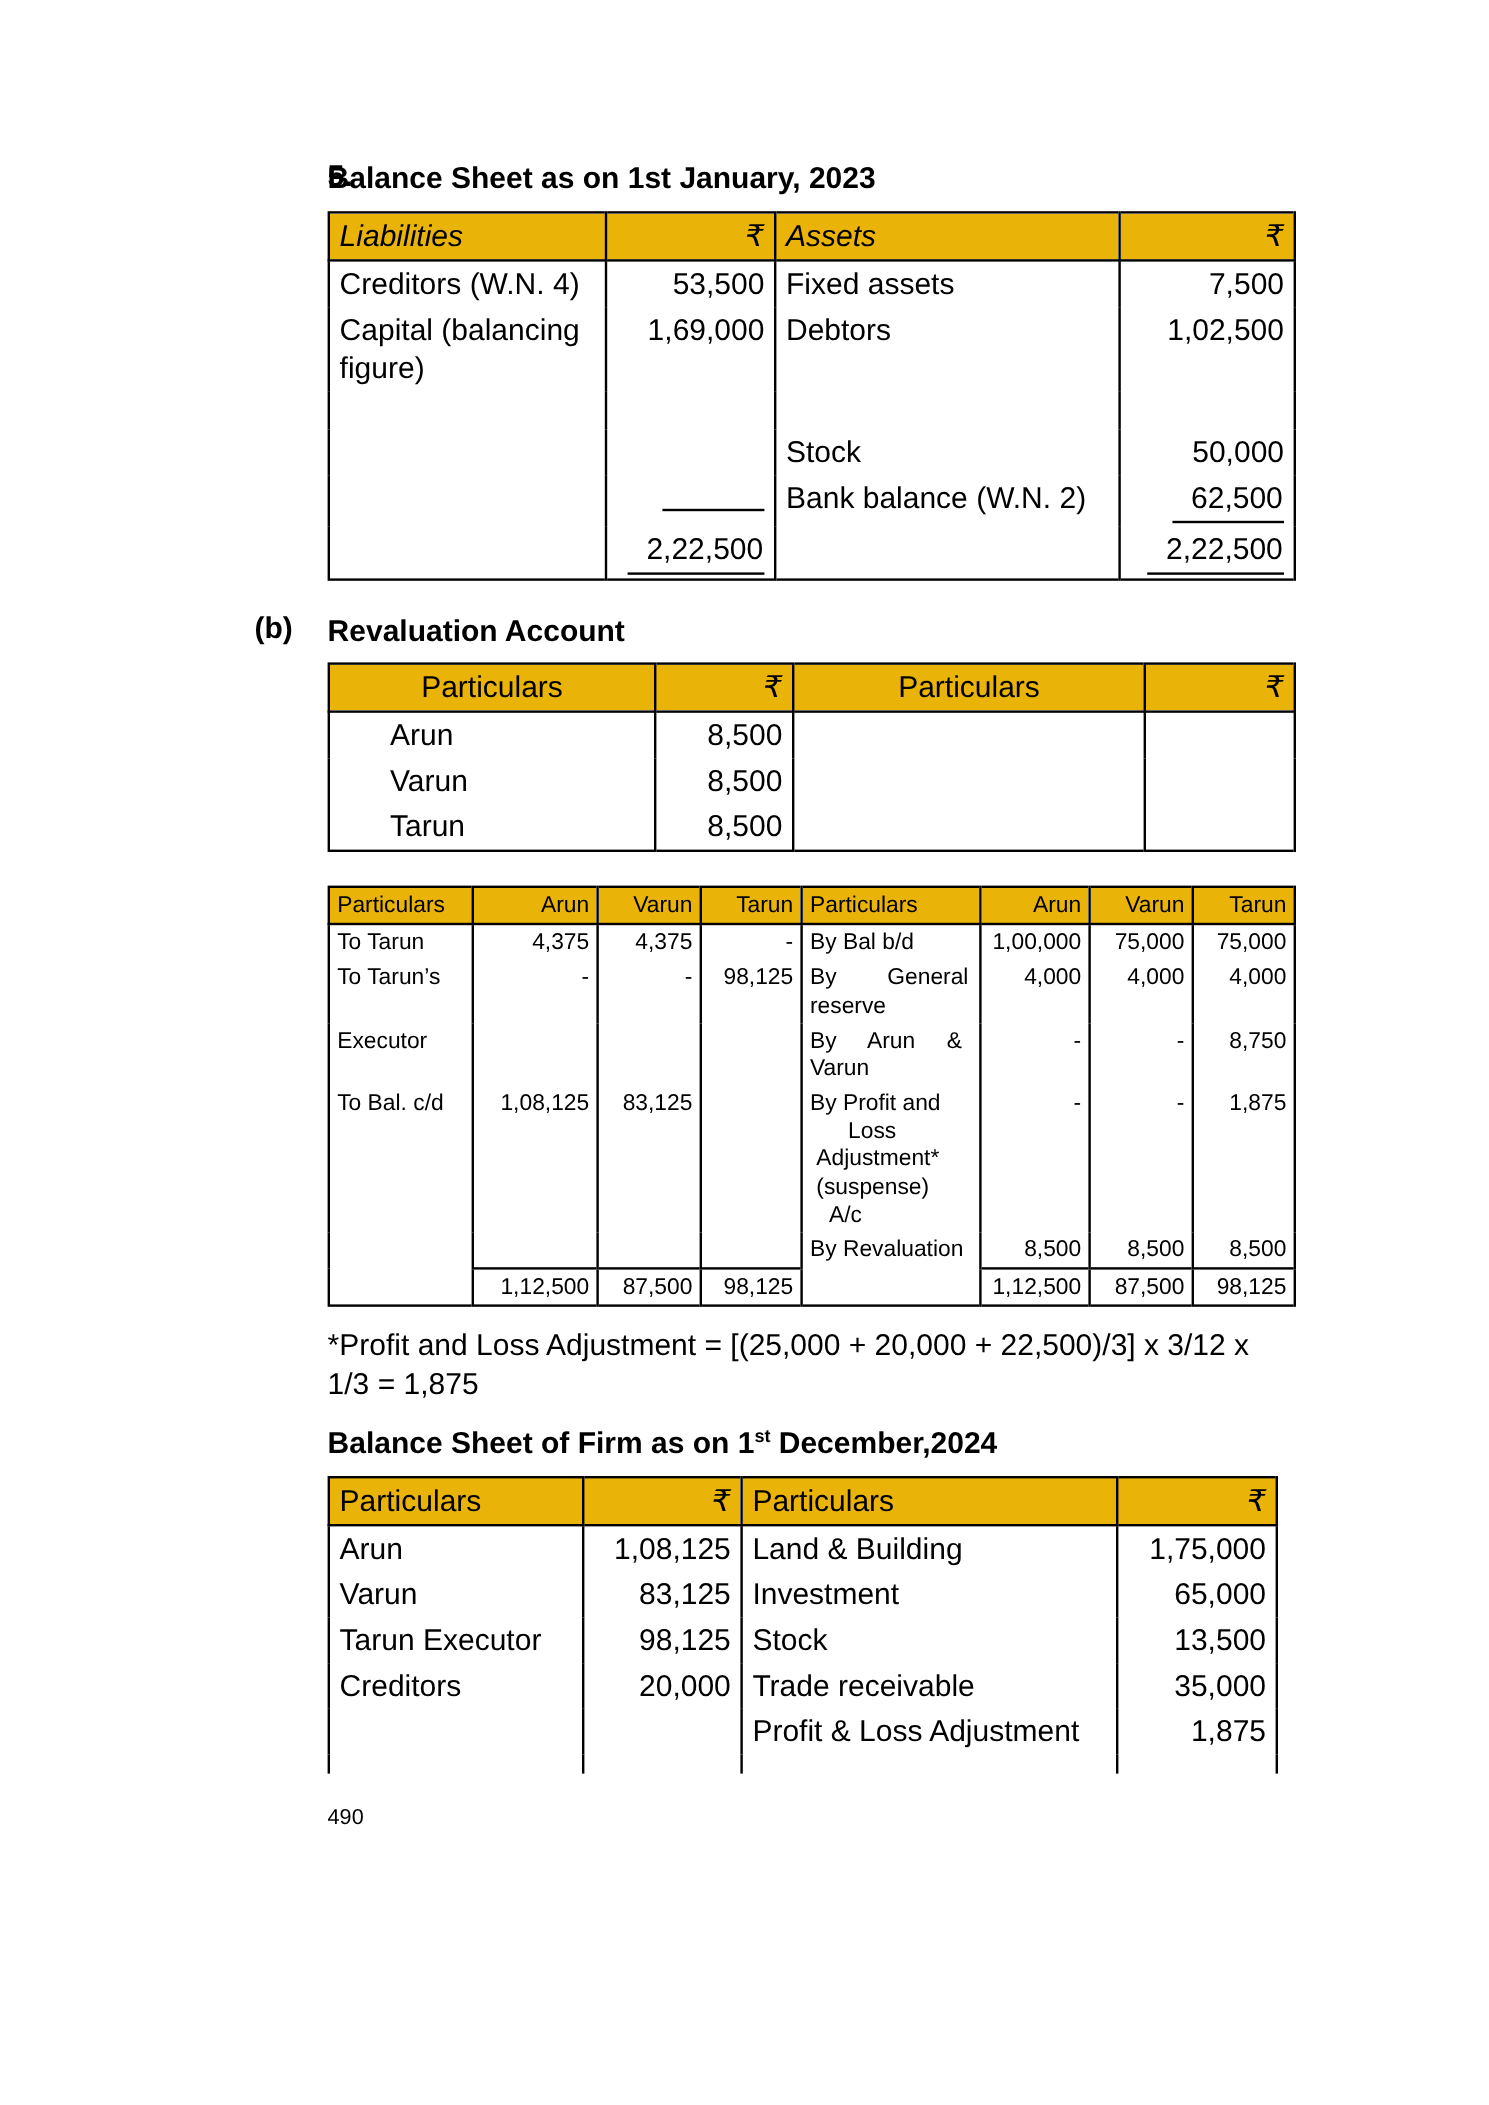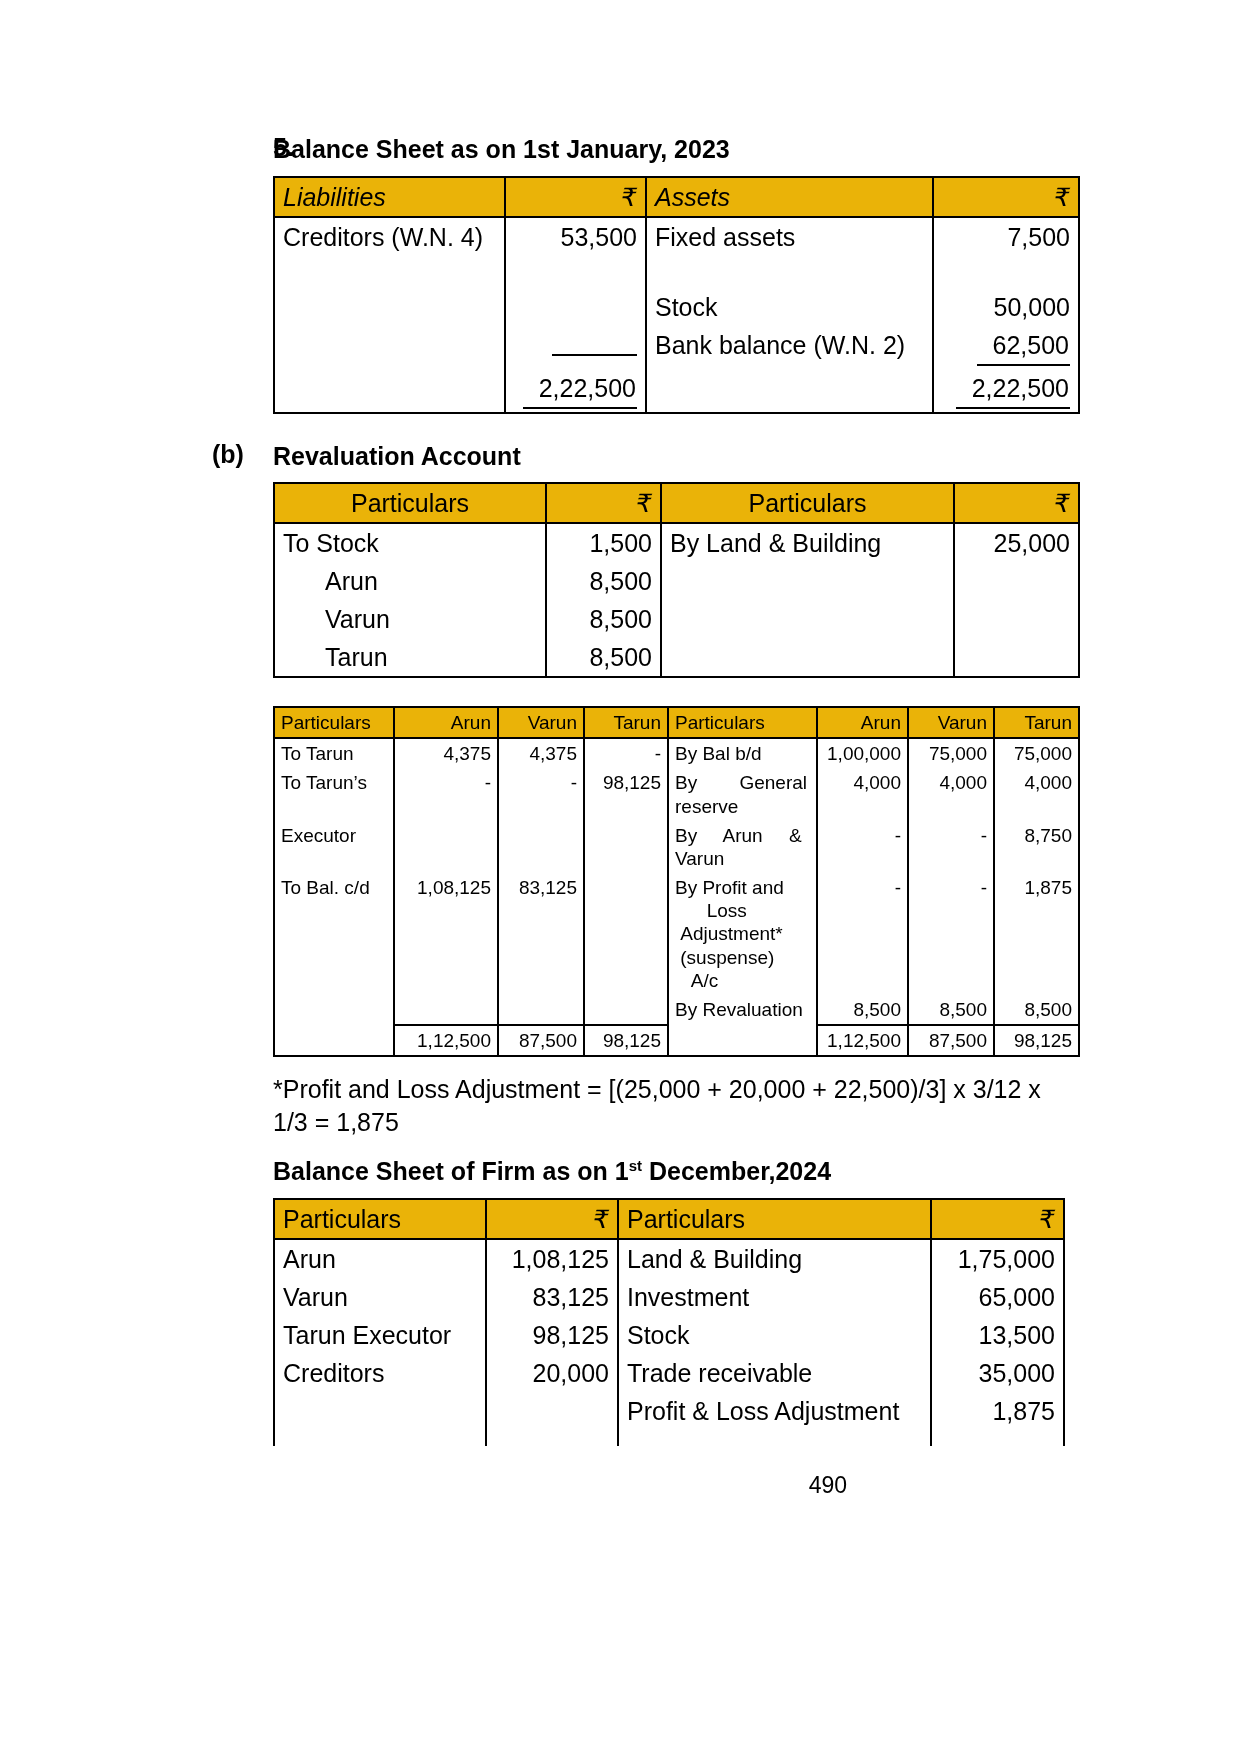--- a/index.html
+++ b/index.html
@@ -46,21 +46,21 @@
   table.t1{width:805px;margin-top:2px;}
   table.t2{width:805px;margin-top:2px;}
   table.cap{width:805px;margin-top:4px;}
   table.cap td,table.cap th{font-size:19px;line-height:1.22;padding:3px 6px;}
   table.t4{width:790px;margin-top:4px;border-bottom:none;}
 
   .gap1{height:26px;}
   .gap2{height:24px;}
   .gap3{height:16px;}
   .footnote{font-size:25px;line-height:1.32;white-space:pre-wrap;margin-top:16px;}
-  .pagenum{width:574px;text-align:right;font-size:23px;margin-top:26px;}
+  .pagenum{width:574px;text-align:left;font-size:18px;margin-top:26px;}
 </style>
 </head>
 <body>
 
 <div class="page">
   <div class="content">
 
     <div class="sec-head">
       <span class="item-label">5.</span>
       <div class="sec-title">Balance Sheet as on 1st January, 2023</div>
@@ -81,20 +81,27 @@
           <th class="ital num">₹</th>
         </tr>
       </thead>
       <tbody>
         <tr>
           <td>Creditors (W.N. 4)</td>
           <td class="num">53,500</td>
           <td>Fixed assets</td>
           <td class="num">7,500</td>
         </tr>
+        <tr>
+          <td>Capital (balancing
+figure)</td>
+          <td class="num">1,69,000</td>
+          <td>Debtors</td>
+          <td class="num">1,02,500</td>
+        </tr>
         <tr class="spacer-sm">
           <td></td>
             <td></td>
             <td></td>
             <td></td>
         </tr>
         <tr>
           <td></td>
           <td class="num"></td>
           <td>Stock</td>
@@ -131,26 +138,20 @@
         </colgroup>
       <thead>
         <tr>
           <th class="ctr">Particulars</th>
           <th class="ital num">₹</th>
           <th class="ctr">Particulars</th>
           <th class="ital num">₹</th>
         </tr>
       </thead>
       <tbody>
-        <tr>
-          <td>To Stock</td>
-          <td class="num">1,500</td>
-          <td>By Land &amp; Building</td>
-          <td class="num">25,000</td>
-        </tr>
         <tr>
           <td class="indent">Arun</td>
           <td class="num">8,500</td>
           <td></td>
           <td class="num"></td>
         </tr>
         <tr>
           <td class="indent">Varun</td>
           <td class="num">8,500</td>
           <td></td>

